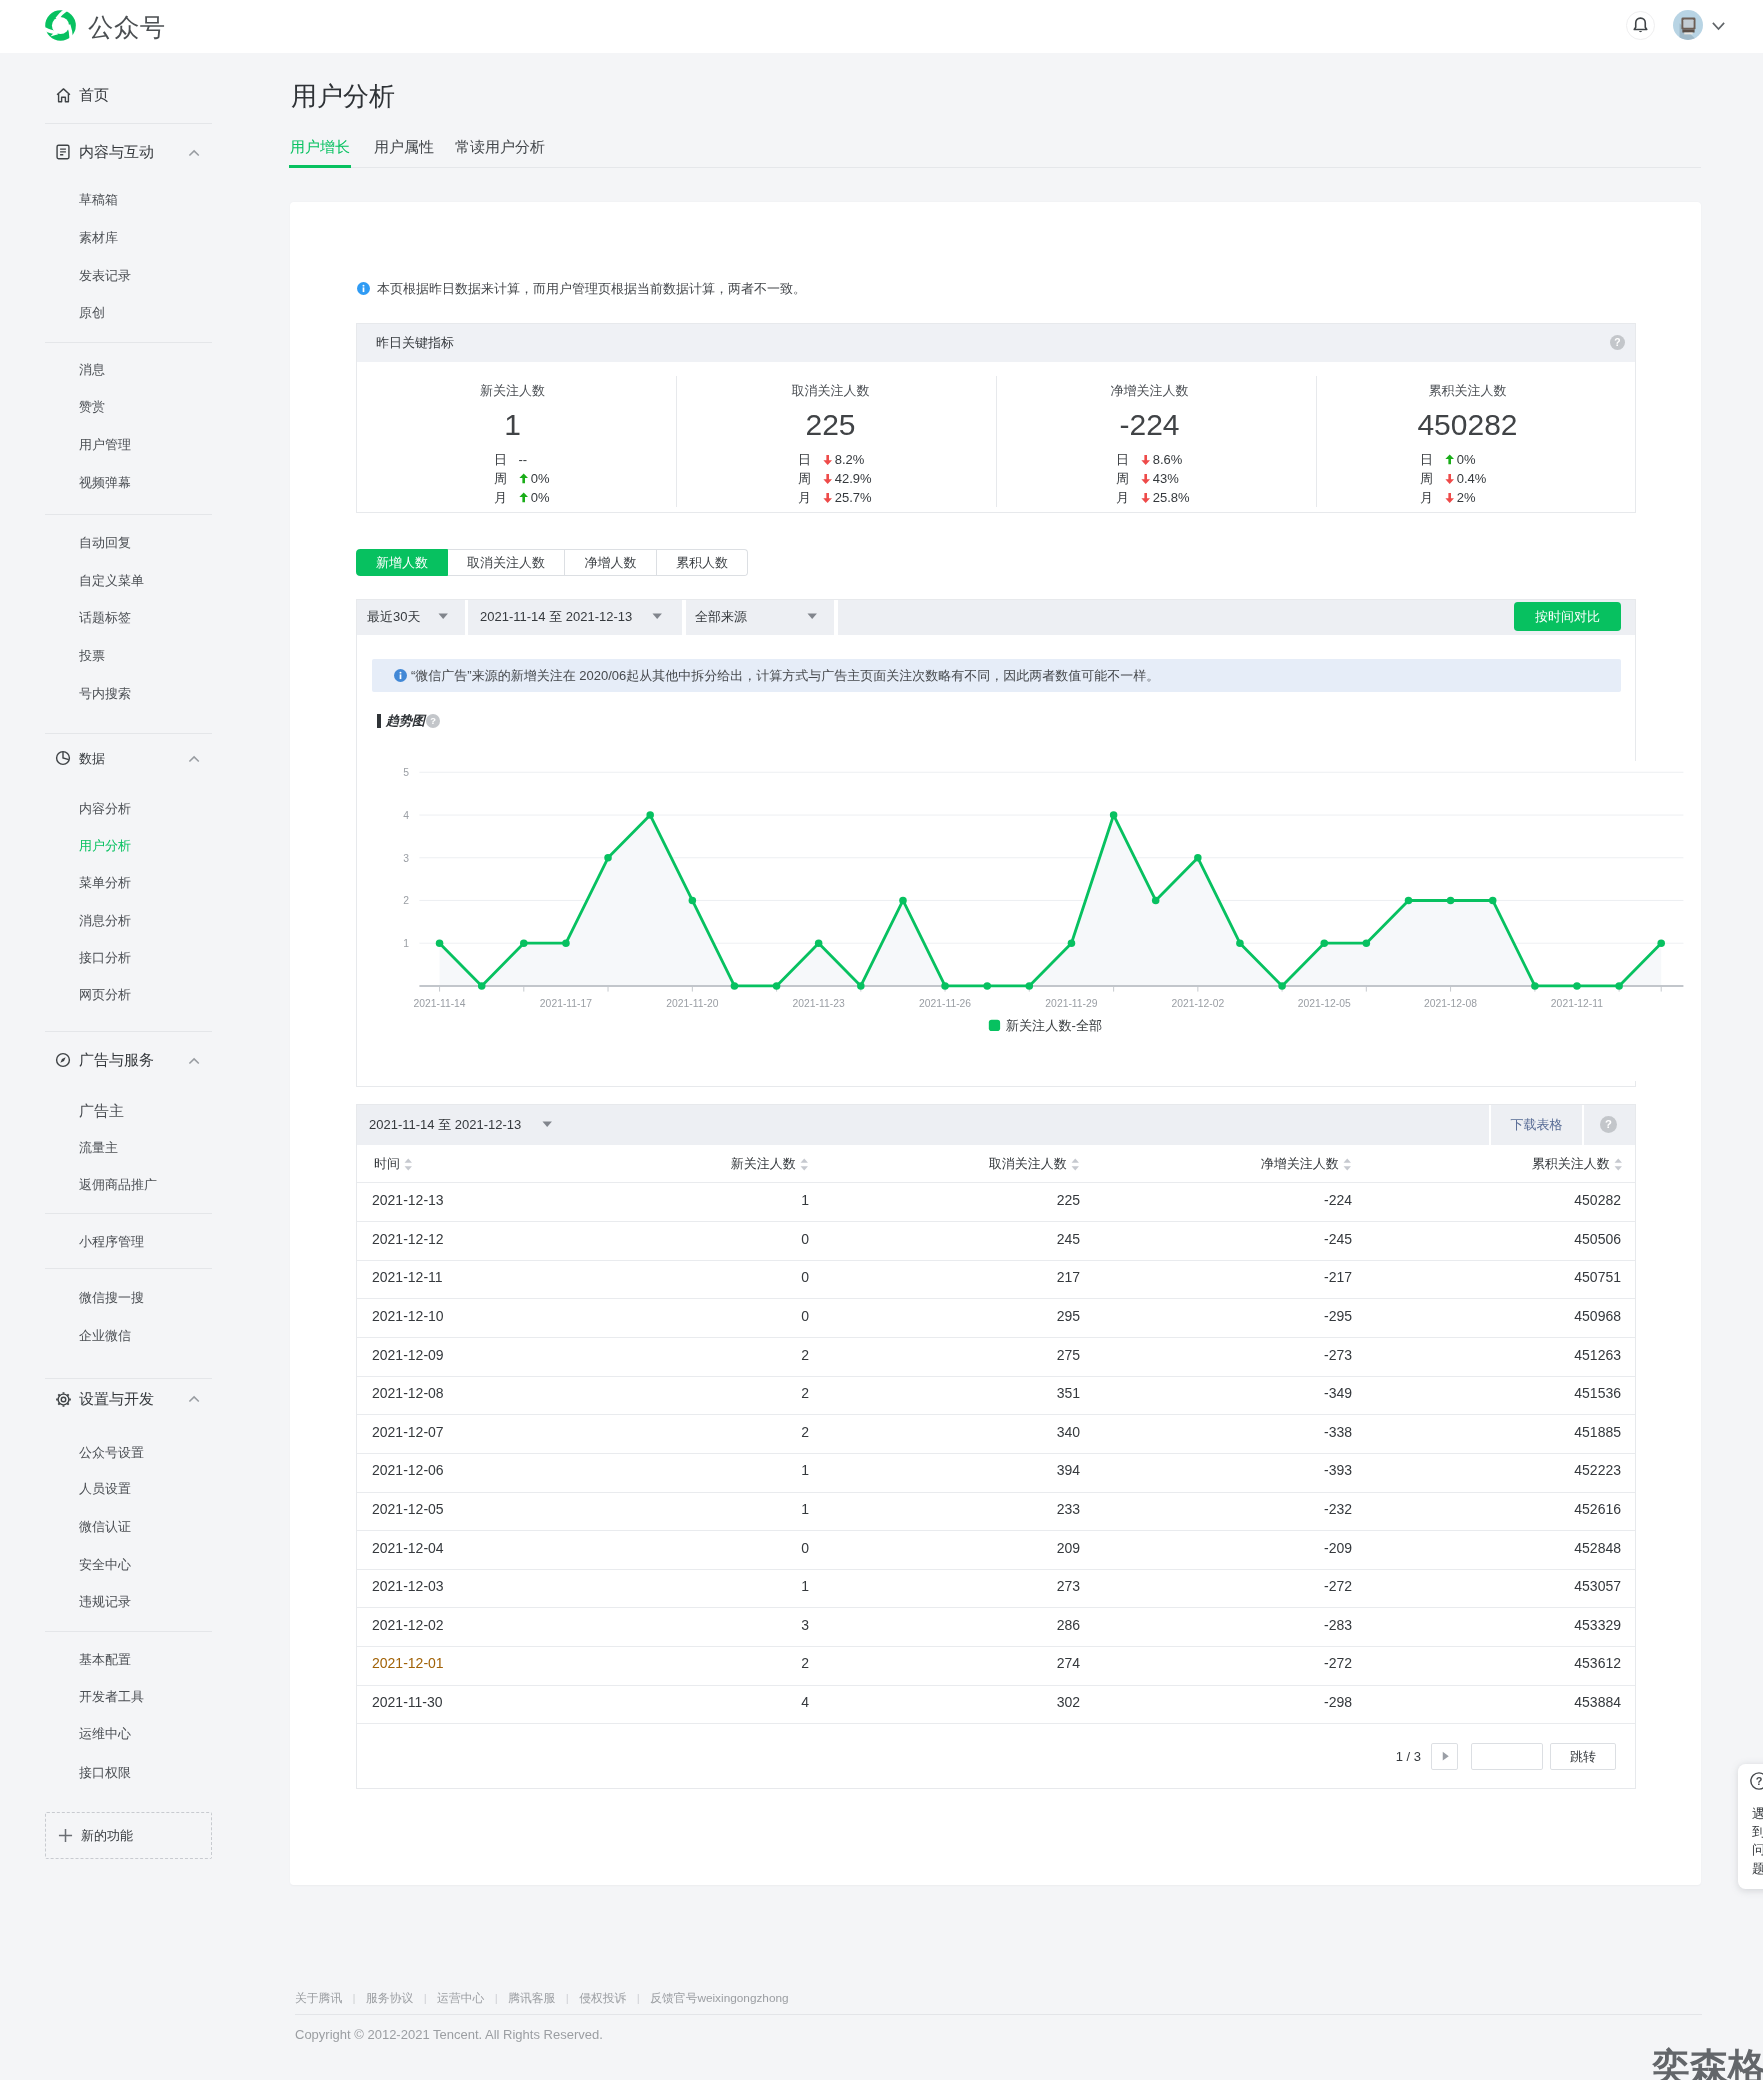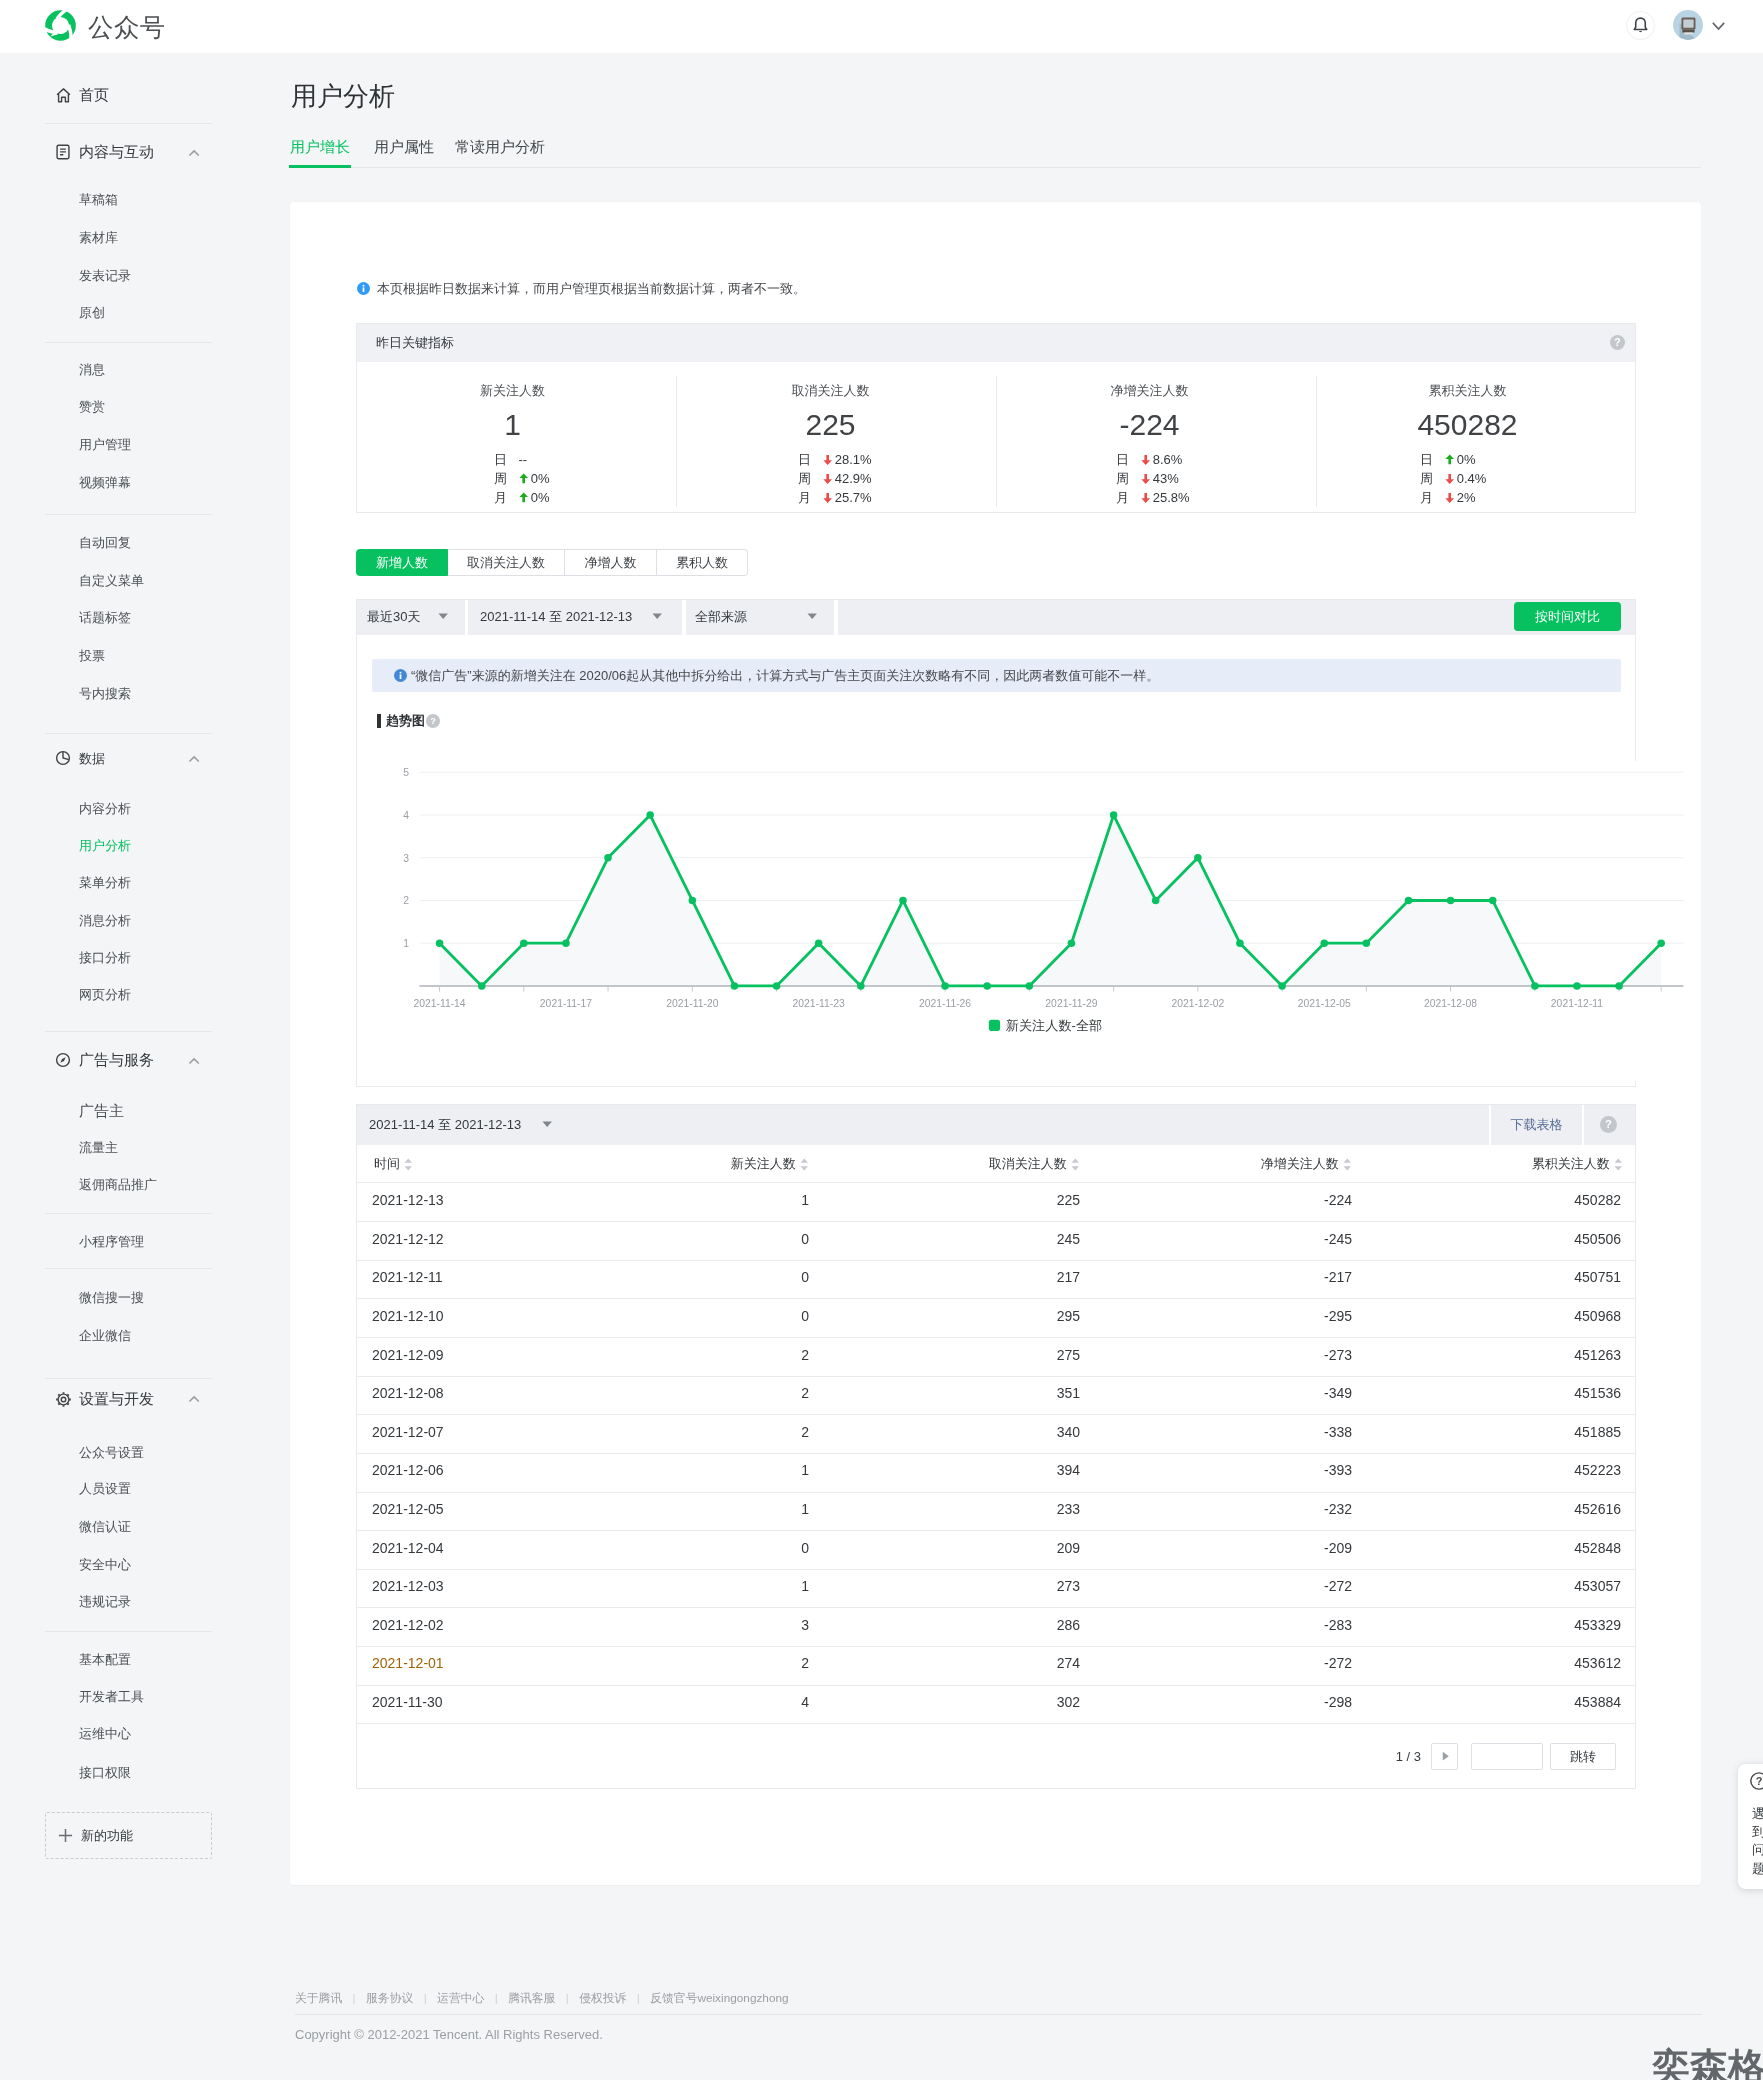--- a/index.html
+++ b/index.html
@@ -172,21 +172,21 @@
     </div>
   </div>
 <div class="abs" style="left:680px;top:382px;width:301px;text-align:center;font-size:13px;color:#4b4f54;">取消关注人数</div>
 <div class="abs" style="left:680px;top:409px;width:301px;text-align:center;font-size:30px;line-height:31px;color:#404346;">225</div>
 <div class="abs" style="left:798px;top:450px;font-size:13px;">
     <div style="display:flex;align-items:center;height:19px;">
       <span style="width:24.5px;color:#35393d;">日</span>
       <svg width="9.4" height="11.3" viewBox="0 0 10 12" style="margin-right:2.8px">
         <path d="M3.6 1 V6.6 H0.4 L5 11.6 L9.6 6.6 H6.4 V1 z" fill="#ee4a49"></path>
       </svg>
-      <span style="color:#35393d;">28.1%</span>
+      <span style="color:#35393d;">8.2%</span>
     </div>
     <div style="display:flex;align-items:center;height:19px;">
       <span style="width:24.5px;color:#35393d;">周</span>
       <svg width="9.4" height="11.3" viewBox="0 0 10 12" style="margin-right:2.8px">
         <path d="M3.6 1 V6.6 H0.4 L5 11.6 L9.6 6.6 H6.4 V1 z" fill="#ee4a49"></path>
       </svg>
       <span style="color:#35393d;">42.9%</span>
     </div>
     <div style="display:flex;align-items:center;height:19px;">
       <span style="width:24.5px;color:#35393d;">月</span>
@@ -269,21 +269,21 @@
   </svg>
 <div class="abs" style="left:1514px;top:602px;width:107px;height:29px;background:#07c160;border-radius:3.8px;color:#fff;font-size:13px;text-align:center;line-height:29px;">按时间对比</div>
 <div class="abs" style="left:372px;top:659px;width:1249px;height:33px;background:#e6edf8;border-radius:1.9px;"></div>
 <svg class="abs" style="left:394px;top:669px" width="13" height="13" viewBox="0 0 20 20">
 <circle cx="10" cy="10" r="10" fill="#4288d6"></circle>
 <rect x="8.7" y="8.3" width="2.6" height="7.2" fill="#fff"></rect>
 <circle cx="10" cy="5.6" r="1.5" fill="#fff"></circle>
 </svg>
 <div class="abs" style="left:411px;top:665px;font-size:13px;line-height:21px;color:#45484c;">“微信广告”来源的新增关注在 2020/06起从其他中拆分给出，计算方式与广告主页面关注次数略有不同，因此两者数值可能不一样。</div>
 <div class="abs" style="left:377px;top:714px;width:3.8px;height:14px;background:#2f3337;"></div>
-<div class="abs" style="left:386px;top:710px;font-size:13px;font-weight:bold;line-height:21px;color:#2f3337;">趋势图</div>
+<div class="abs" style="left:386px;top:710px;font-size:13px;font-weight:bold;line-height:21px;color:#2f3337;font-style:italic;">趋势图</div>
 <div class="abs" style="left:426px;top:714px;width:14px;height:14px;border-radius:7.5px;background:#c3c6ca;color:#fff;font-size:9.4px;font-weight:bold;text-align:center;line-height:14px;">?</div>
 <svg class="abs" style="left:357px;top:761px;background:#fff" width="1338" height="320" viewBox="0 0 1421 340">
     <line x1="66" y1="193.6" x2="1409" y2="193.6" stroke="#eceef1" stroke-width="1"></line>
     <line x1="66" y1="148.2" x2="1409" y2="148.2" stroke="#eceef1" stroke-width="1"></line>
     <line x1="66" y1="102.80000000000001" x2="1409" y2="102.80000000000001" stroke="#eceef1" stroke-width="1"></line>
     <line x1="66" y1="57.400000000000006" x2="1409" y2="57.400000000000006" stroke="#eceef1" stroke-width="1"></line>
     <line x1="66" y1="12.0" x2="1409" y2="12.0" stroke="#eceef1" stroke-width="1"></line>
     <path d="M87.4 193.6 L132.2 239.0 L176.9 193.6 L221.7 193.6 L266.4 102.8 L311.2 57.4 L356.0 148.2 L400.7 239.0 L445.5 239.0 L490.2 193.6 L535.0 239.0 L579.8 148.2 L624.5 239.0 L669.3 239.0 L714.0 239.0 L758.8 193.6 L803.6 57.4 L848.3 148.2 L893.1 102.8 L937.8 193.6 L982.6 239.0 L1027.4 193.6 L1072.1 193.6 L1116.9 148.2 L1161.6 148.2 L1206.4 148.2 L1251.2 239.0 L1295.9 239.0 L1340.7 239.0 L1385.4 193.6 L1385.4 239 L87.4 239 Z" fill="#f6f8fa"></path>
     <line x1="66" y1="239" x2="1409" y2="239" stroke="#c2c6cb" stroke-width="2"></line>
     <line x1="87.4" y1="240" x2="87.4" y2="245" stroke="#c2c6cb" stroke-width="1"></line>

